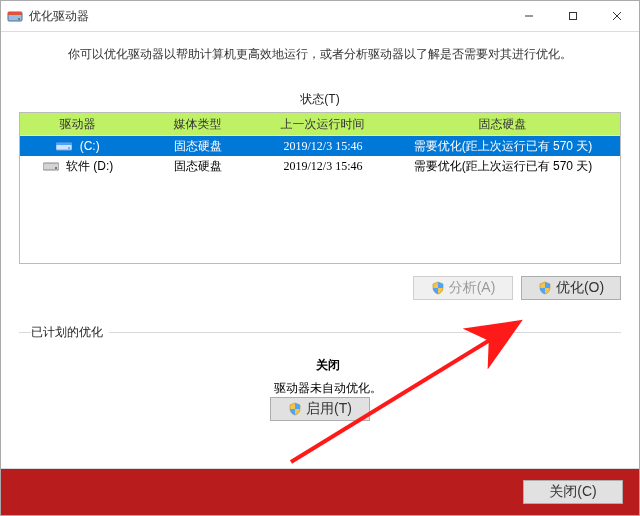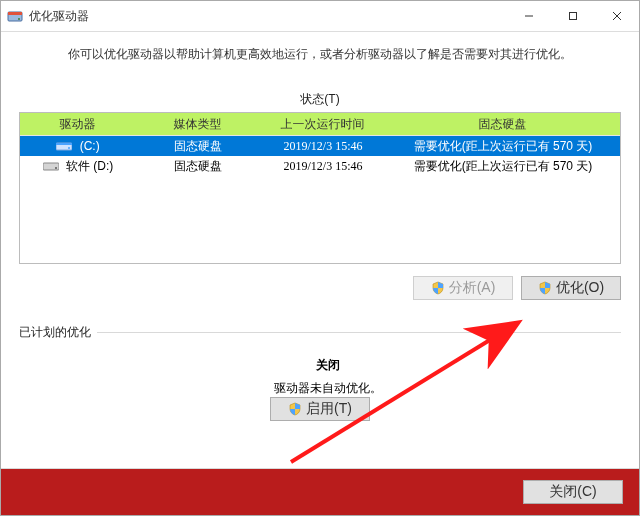--- a/index.html
+++ b/index.html
@@ -150,21 +150,21 @@
   }
   .sched-section {
     border-top: 1px solid #d9d9d9;
     margin-top: 32px;
     padding-top: 10px;
     position: relative;
   }
   .sched-title {
     position: absolute;
     top: -9px;
-    left: 0;
+    left: 12px;
     background: #fff;
     padding-right: 6px;
     color: #222;
   }
   .sched-body {
     display: flex;
     margin-top: 14px;
     flex-direction: column;
   }
   .sched-left {

